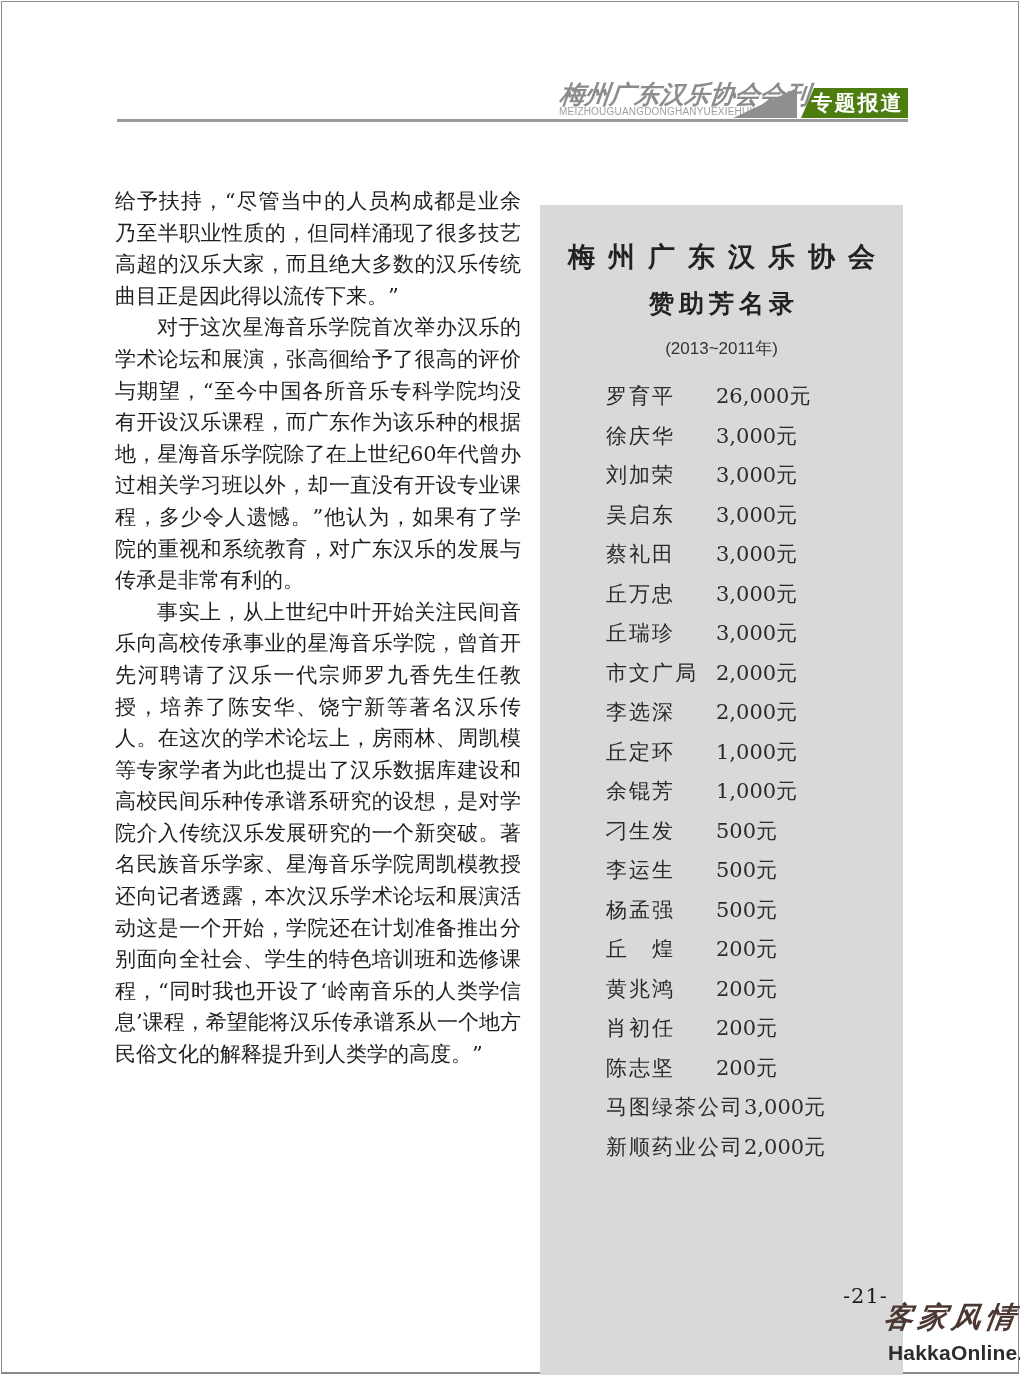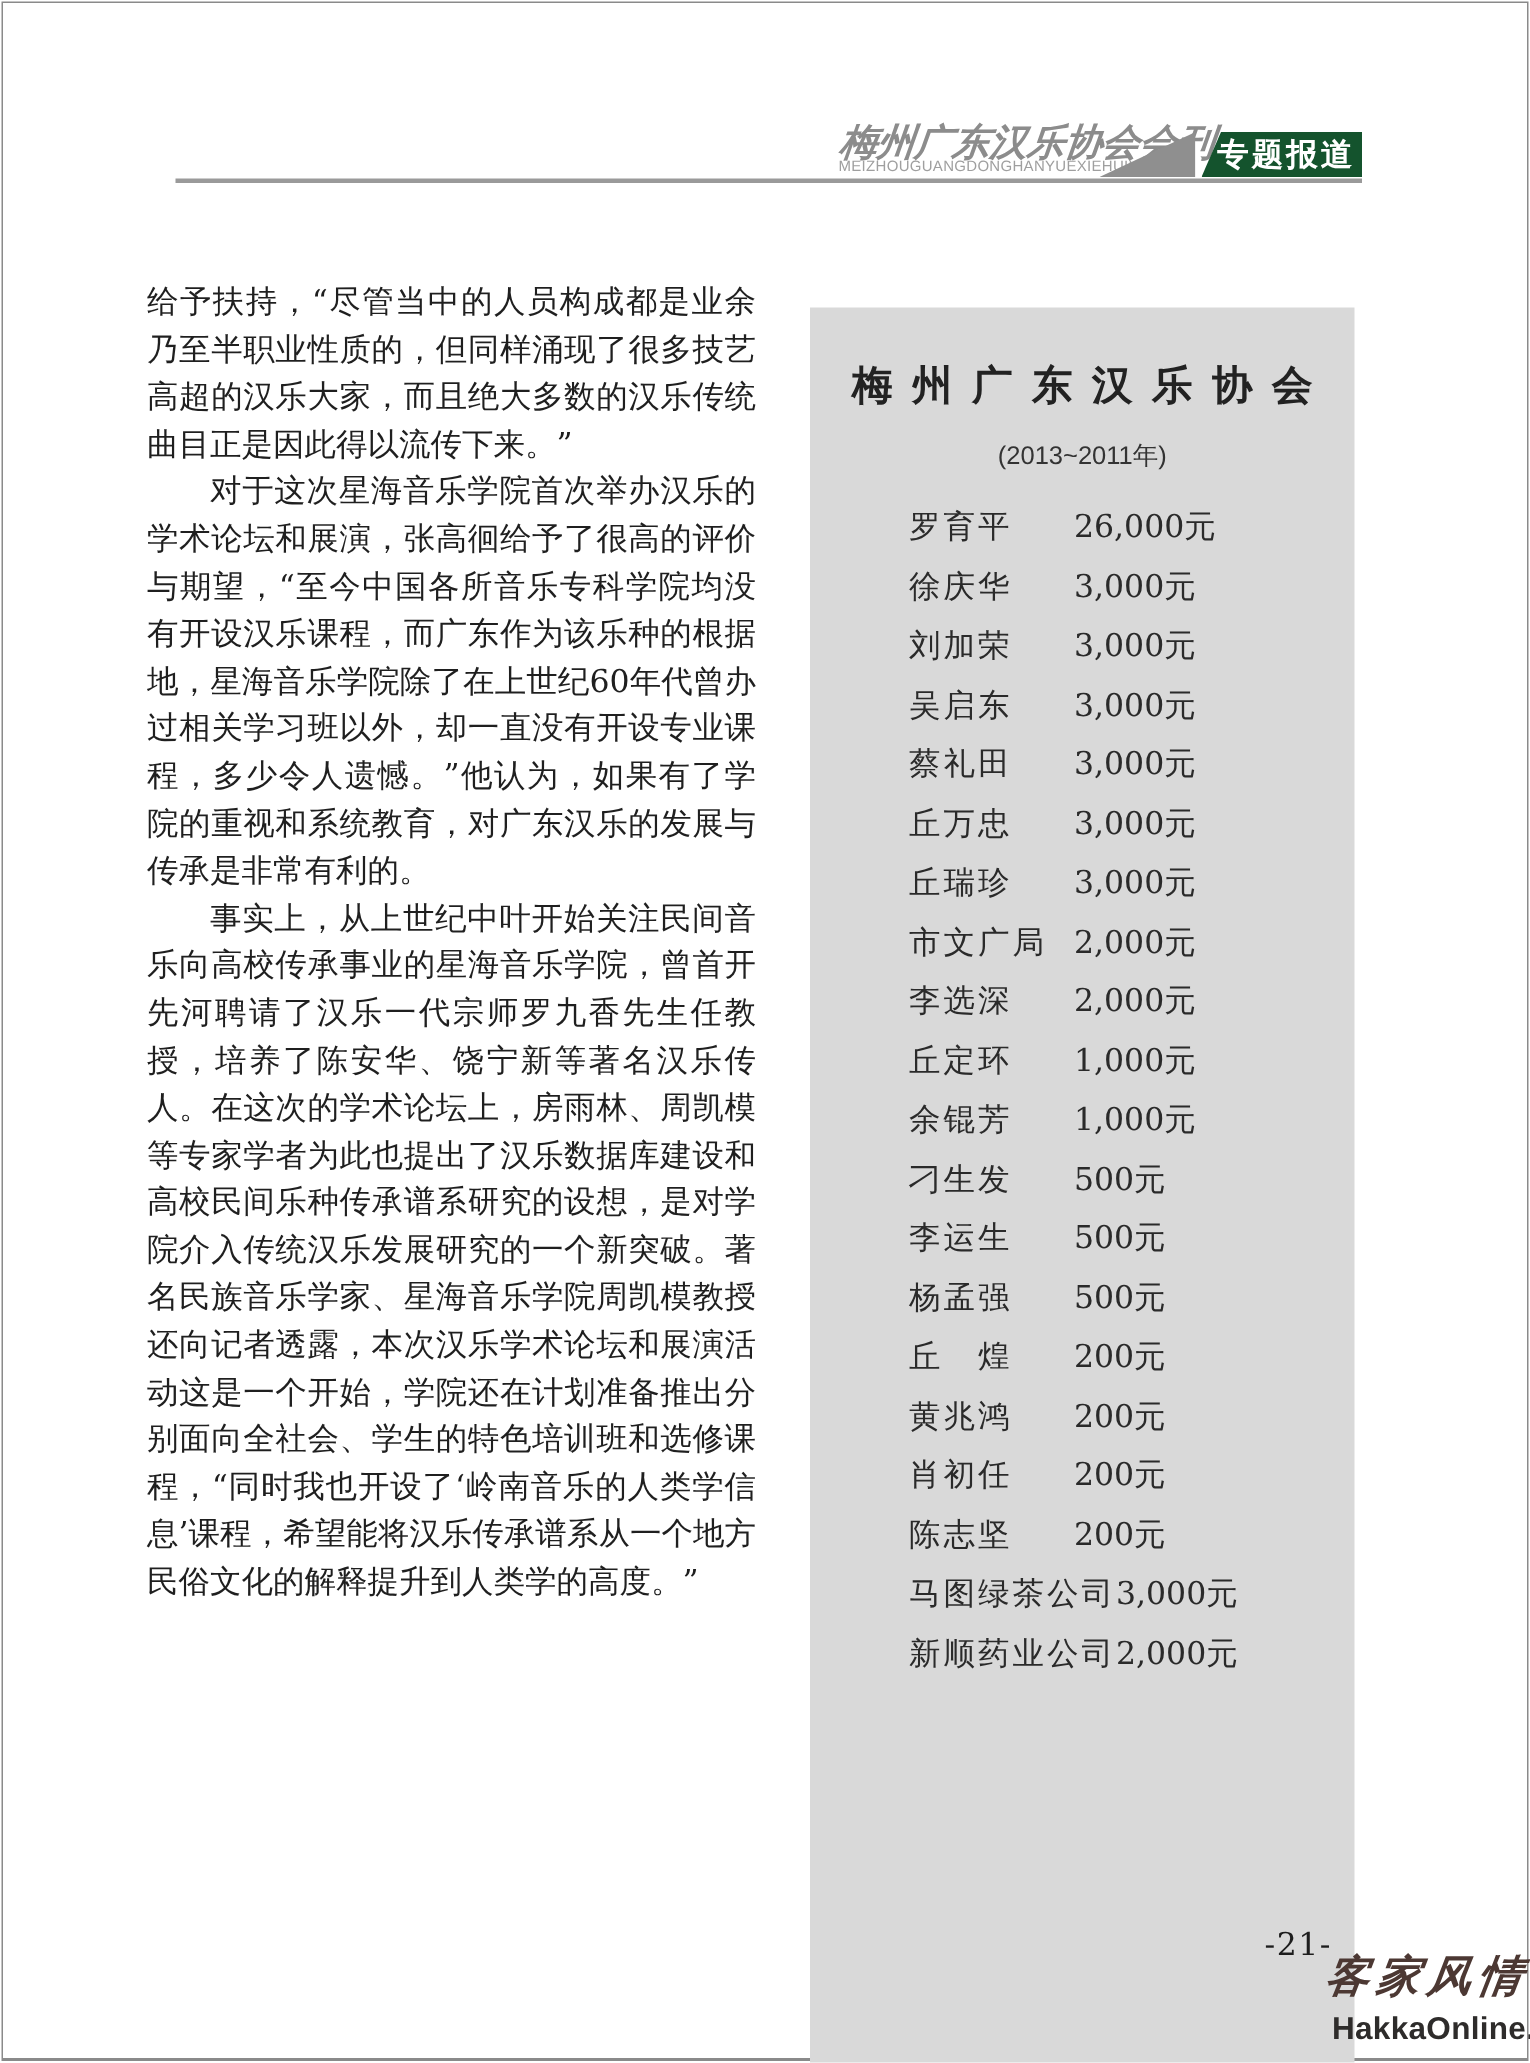--- a/index.html
+++ b/index.html
@@ -32,35 +32,35 @@
     font-size:10px; color:#9f9f9f; letter-spacing:0.2px;
     white-space:nowrap;
   }
   .badge-wedge {
     position:absolute; top:88px; left:733px; width:64px; height:30px;
     background:#8f8f8f;
     clip-path:polygon(100% 0, 100% 100%, 0 100%);
   }
   .section-badge {
     position:absolute; top:88px; left:801px; width:107px; height:30px;
-    background:#14532d;
+    background:#4d7c0f;
     clip-path:polygon(13px 0, 100% 0, 100% 100%, 0 100%);
     display:flex; align-items:center; justify-content:center;
     font-family:"Liberation Sans", sans-serif;
     font-size:21px; font-weight:bold; color:#ffffff;
     letter-spacing:2px; padding-left:6px; box-sizing:border-box;
   }
   .header-rule {
     position:absolute; top:119px; left:117px; width:791px; height:3px;
     background:#9a9a9a;
   }
 
   
   .article {
-    position:absolute; top:186px; left:98px; width:406px;
+    position:absolute; top:186px; left:115px; width:406px;
     font-size:21px; line-height:31.6px;
     text-align:justify;
   }
   .article p { margin:0; }
   .article .p-body { text-indent:2em; }
   .article .p-first { text-indent:0; }
   .article .heading {
     font-family:"Liberation Sans", sans-serif;
     font-weight:bold; font-size:20px;
     text-indent:2em;
@@ -131,20 +131,21 @@
 <div class="header-rule"></div>
 
 <div class="article">
   <p class="p-first">给予扶持，“尽管当中的人员构成都是业余乃至半职业性质的，但同样涌现了很多技艺高超的汉乐大家，而且绝大多数的汉乐传统曲目正是因此得以流传下来。”</p>
   <p class="p-body">对于这次星海音乐学院首次举办汉乐的学术论坛和展演，张高徊给予了很高的评价与期望，“至今中国各所音乐专科学院均没有开设汉乐课程，而广东作为该乐种的根据地，星海音乐学院除了在上世纪60年代曾办过相关学习班以外，却一直没有开设专业课程，多少令人遗憾。”他认为，如果有了学院的重视和系统教育，对广东汉乐的发展与传承是非常有利的。</p>
   <p class="p-body">事实上，从上世纪中叶开始关注民间音乐向高校传承事业的星海音乐学院，曾首开先河聘请了汉乐一代宗师罗九香先生任教授，培养了陈安华、饶宁新等著名汉乐传人。在这次的学术论坛上，房雨林、周凯模等专家学者为此也提出了汉乐数据库建设和高校民间乐种传承谱系研究的设想，是对学院介入传统汉乐发展研究的一个新突破。著名民族音乐学家、星海音乐学院周凯模教授还向记者透露，本次汉乐学术论坛和展演活动这是一个开始，学院还在计划准备推出分别面向全社会、学生的特色培训班和选修课程，“同时我也开设了‘岭南音乐的人类学信息’课程，希望能将汉乐传承谱系从一个地方民俗文化的解释提升到人类学的高度。”</p>
 </div>
 
 <div class="sponsor-box">
   <div class="box-title1">梅州广东汉乐协会</div>
+  <div class="box-title2">赞助芳名录</div>
   <div class="box-period">(2013~2011年)</div>
   <div class="donor-list">
       <div class="donor-row">
         <span class="donor-name">罗育平</span>
         <span class="donor-amount">26,000元</span>
       </div>
       <div class="donor-row">
         <span class="donor-name">徐庆华</span>
         <span class="donor-amount">3,000元</span>
       </div>

